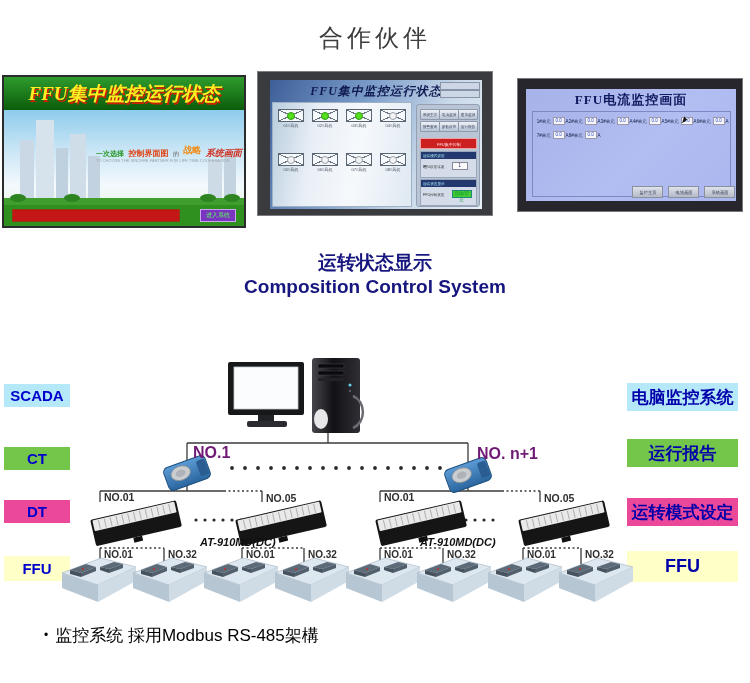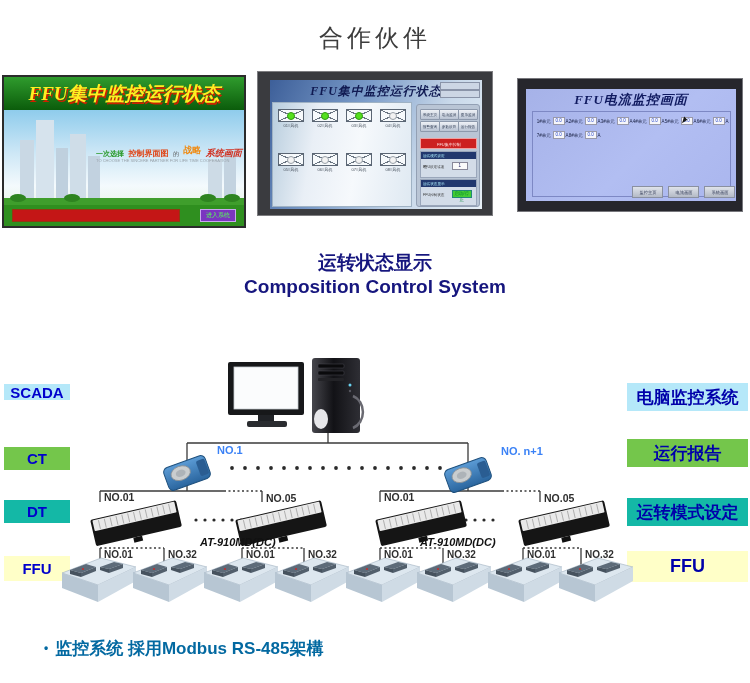--- a/index.html
+++ b/index.html
@@ -7,36 +7,36 @@
        font-family:"Liberation Sans", sans-serif;overflow:hidden;}
   .abs{position:absolute;}
 
   
   .page-title{left:0;top:22px;width:750px;text-align:center;font-size:24px;
               letter-spacing:4px;color:#3c3c3c;}
   .sub-zh{left:0;top:250px;width:750px;text-align:center;font-size:19px;
           font-weight:bold;color:#16167e;}
   .sub-en{left:0;top:276px;width:750px;text-align:center;font-size:19px;
           font-weight:bold;color:#16167e;}
-  .footnote{left:44px;top:624px;font-size:17px;font-weight:bold;color:#0369a1;white-space:nowrap;margin-top:13px;}
+  .footnote{left:44px;top:624px;font-size:17px;font-weight:normal;color:#000000;white-space:nowrap;}
   .footnote .blt{font-size:12px;margin-right:7px;vertical-align:2px;}
 
   
   .lbar{position:absolute;display:flex;align-items:center;justify-content:center;
         font-weight:bold;}
   .lbar-left{left:4px;width:66px;font-size:15px;color:#0000cc;}
-  .lbar-right{left:627px;width:121px;font-size:17px;color:#0000aa;}
+  .lbar-right{left:627px;width:111px;font-size:17px;color:#0000aa;}
   .bg-cyan{background:#b5e8f9;}
   .bg-green{background:#74c64b;}
-  .bg-yellow{background:#14b8a6;}
+  .bg-yellow{background:#ec4899;}
   .bg-paleyellow{background:#ffffc8;}
 
   
   .dlabel{position:absolute;font-size:10.5px;font-weight:bold;color:#2e2e2e;white-space:nowrap;}
-  .dlabel-big{font-size:11px;color:#3b82f6;margin-left:24px;}
+  .dlabel-big{font-size:16px;color:#701a75;}
   .dtmodel{position:absolute;font-size:11px;font-weight:bold;font-style:italic;color:#111;white-space:nowrap;}
 
   
   .shot{position:absolute;box-sizing:border-box;}
   .s1{left:2px;top:75px;width:244px;height:153px;border:2px solid #2b2b2b;background:#fff;}
   .s1-head{position:relative;height:33px;background:linear-gradient(180deg,#2f9b2d,#0b5c0b);
            display:flex;align-items:center;justify-content:center;}
   .s1-title{font-family:"Liberation Serif",serif;font-style:italic;font-weight:bold;
             font-size:19px;color:#ffee22;text-shadow:1.5px 1.5px 0 #cc2200;white-space:nowrap;}
   .s1-main{position:relative;height:95px;overflow:hidden;
@@ -98,21 +98,21 @@
                  font-size:4.5px;color:#226;text-align:center;line-height:6px;}
   .s2-sub .field.green{background:#44cc33;color:#083;border-color:#287;width:18px;}
   .s2-sub .unit{font-size:4.5px;color:#333;transform:scale(.8);white-space:nowrap;}
 
   
   .s3{left:517px;top:78px;width:226px;height:134px;background:#26262c;border:1px solid #77777c;
       padding:10px 8px 12px 8px;}
   .s3-screen{position:relative;width:210px;height:112px;
              background:linear-gradient(135deg,#a6b2e8 0%,#b2bef2 55%,#aab6ee 100%);}
   .s3-title{position:absolute;left:0;top:2px;width:100%;text-align:center;
-            font-family:"Liberation Serif",serif;font-style:italic;font-weight:bold;
+            font-family:"Liberation Serif",serif;font-weight:bold;
             font-size:13px;color:#101a60;letter-spacing:1px;white-space:nowrap;}
   .s3-box{position:absolute;left:6px;top:22px;width:197px;height:84px;border:1px solid #7d88c4;}
   .unit{position:absolute;display:flex;align-items:center;gap:1px;white-space:nowrap;}
   .unit .ulbl{font-size:5px;color:#1a2244;transform:scale(.9);}
   .unit .uval{display:inline-block;width:10px;height:6px;background:#f6f6fa;border:.5px solid #99a;
               font-size:4.5px;color:#2244cc;text-align:center;line-height:6px;}
   .unit .uunit{font-size:4.5px;color:#1a2244;}
   .s3-cursor{position:absolute;width:0;height:0;border-left:4px solid #1a1a1a;
              border-top:2px solid transparent;border-bottom:5px solid transparent;
              transform:rotate(18deg);}
@@ -313,21 +313,21 @@
       </div>
     <div class="s3-btn" style="left:178px;top:97px">
         <span>系统画面</span>
       </div>
   </div>
 </div>
 
 <div class="abs sub-zh">运转状态显示</div>
 <div class="abs sub-en">Composition Control System</div>
 
-<div class="lbar lbar-left bg-cyan" style="top:384px;height:16px">SCADA</div>
+<div class="lbar lbar-left bg-cyan" style="top:384px;height:23px">SCADA</div>
 <div class="lbar lbar-left bg-green" style="top:447px;height:23px">CT</div>
 <div class="lbar lbar-left bg-yellow" style="top:500px;height:23px">DT</div>
 <div class="lbar lbar-left bg-paleyellow" style="top:556px;height:25px">FFU</div>
 
 <div class="lbar lbar-right bg-cyan" style="top:383px;height:28px">电脑监控系统</div>
 <div class="lbar lbar-right bg-green" style="top:439px;height:28px">运行报告</div>
 <div class="lbar lbar-right bg-yellow" style="top:498px;height:28px">运转模式设定</div>
 <div class="lbar lbar-right bg-paleyellow" style="top:551px;height:31px;font-size:18px">FFU</div>
 
 <svg class="abs" style="left:0;top:352px" width="750" height="258" viewBox="0 0 750 258">

